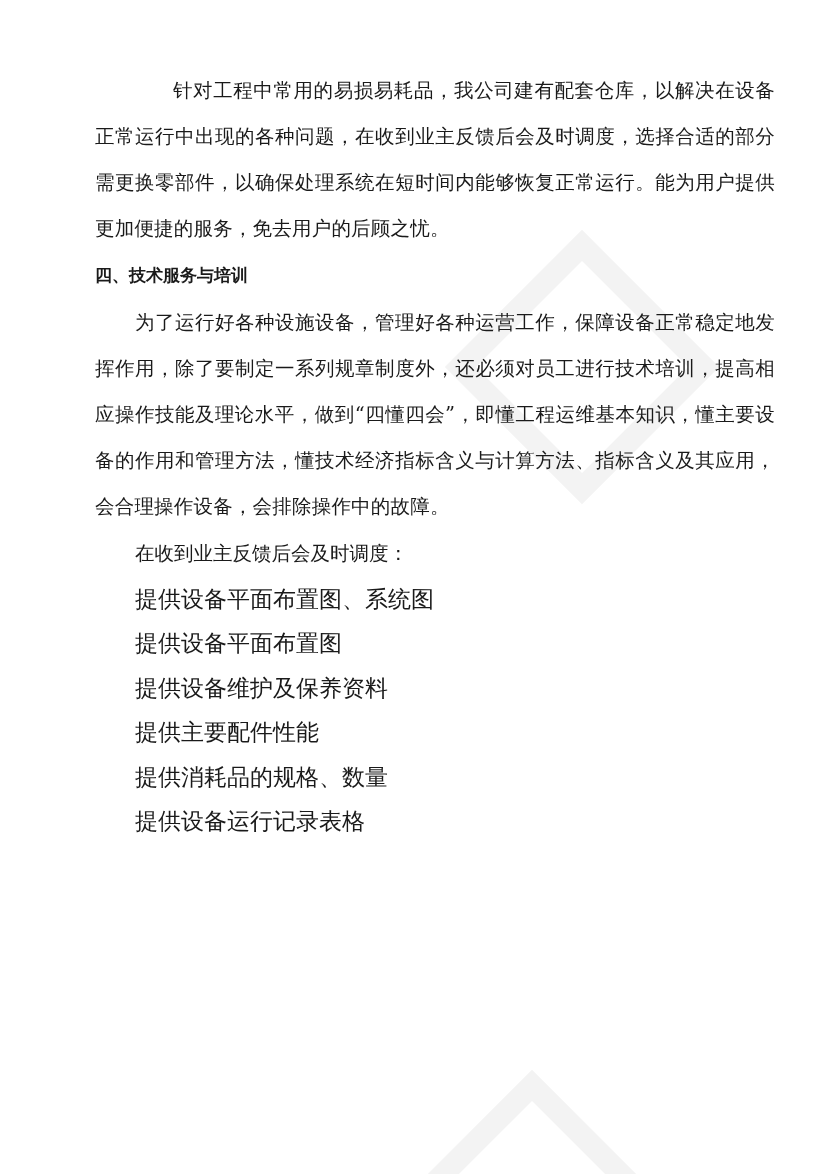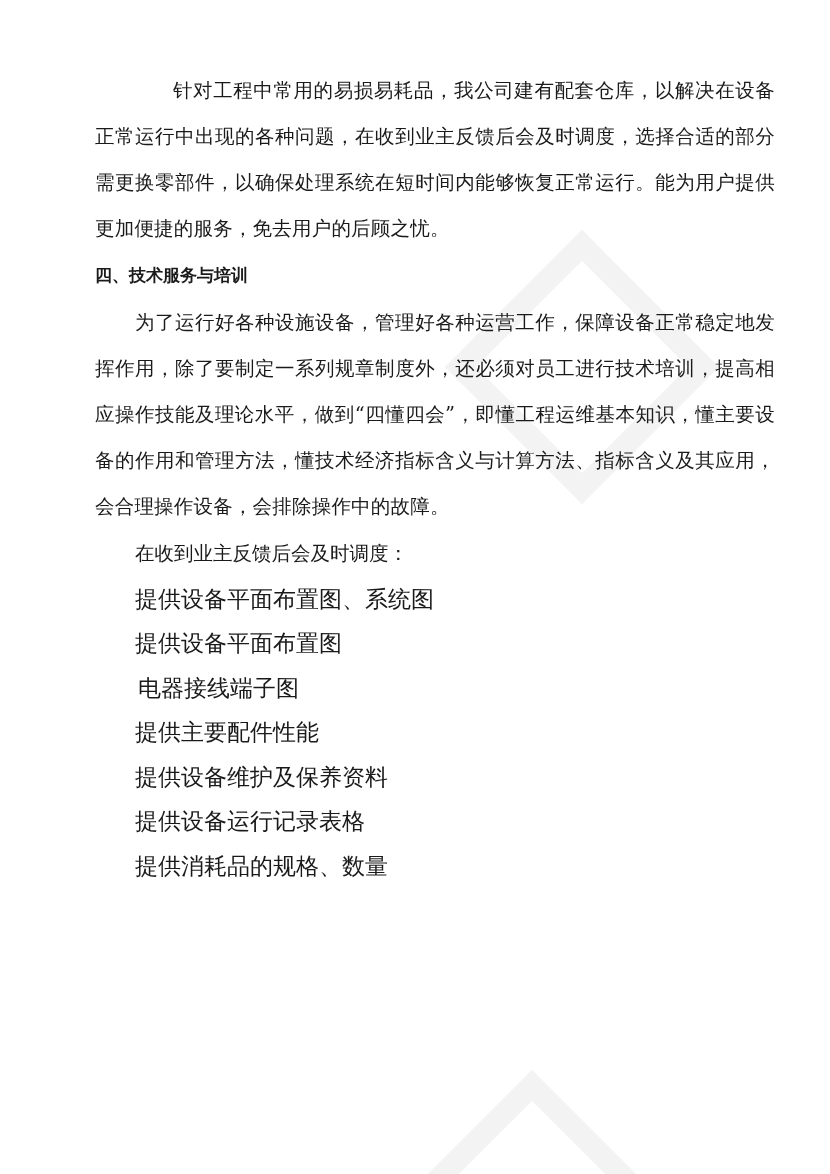--- a/index.html
+++ b/index.html
@@ -83,22 +83,21 @@
 
     <h2 class="heading">四、技术服务与培训</h2>
 
     <p class="para indent-1" style="margin-top:2px;">为了运行好各种设施设备，管理好各种运营工作，保障设备正常稳定地发挥作用，除了要制定一系列规章制度外，还必须对员工进行技术培训，提高相应操作技能及理论水平，做到“四懂四会”，即懂工程运维基本知识，懂主要设备的作用和管理方法，懂技术经济指标含义与计算方法、指标含义及其应用，会合理操作设备，会排除操作中的故障。</p>
 
     <p class="intro" style="margin-top:2px;">在收到业主反馈后会及时调度：</p>
 
     <ul class="list">
       <li>提供设备平面布置图、系统图</li>
       <li>提供设备平面布置图</li>
-      <li class="shift">电器接线端子图</li>
+      <li>提供设备维护及保养资料</li>
       <li>提供主要配件性能</li>
-      <li>提供设备维护及保养资料</li>
+      <li>提供消耗品的规格、数量</li>
       <li>提供设备运行记录表格</li>
-      <li>提供消耗品的规格、数量</li>
     </ul>
 
 
   </div>
 </div>
 
 </body></html>

